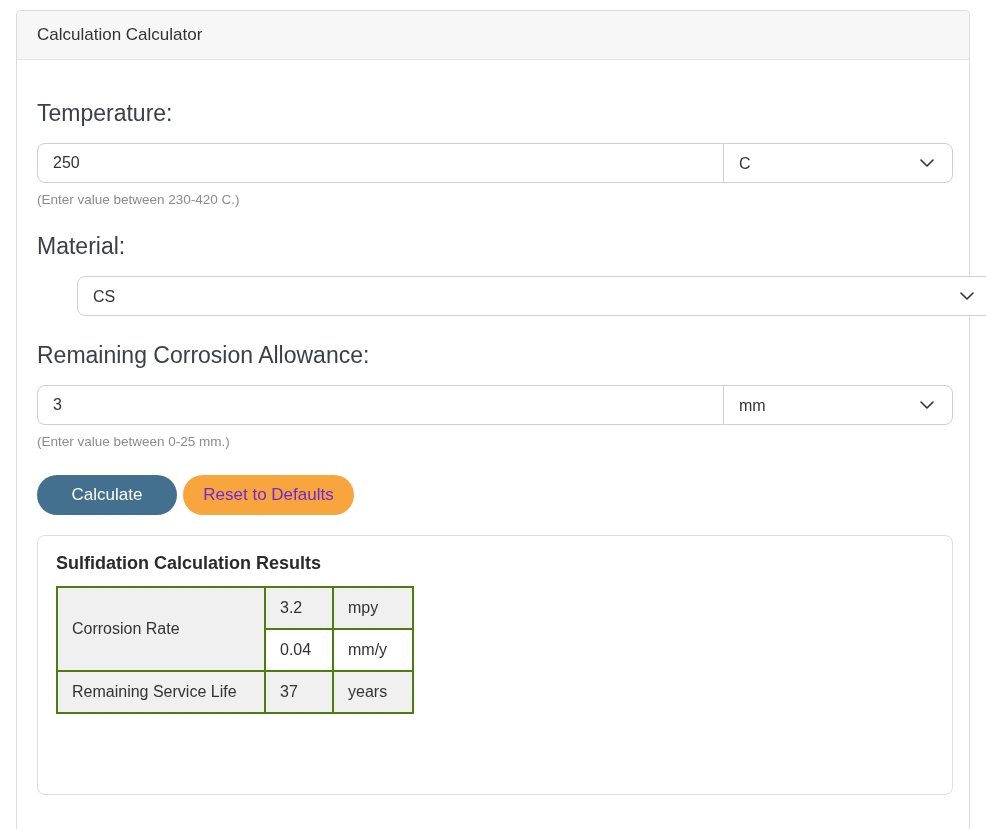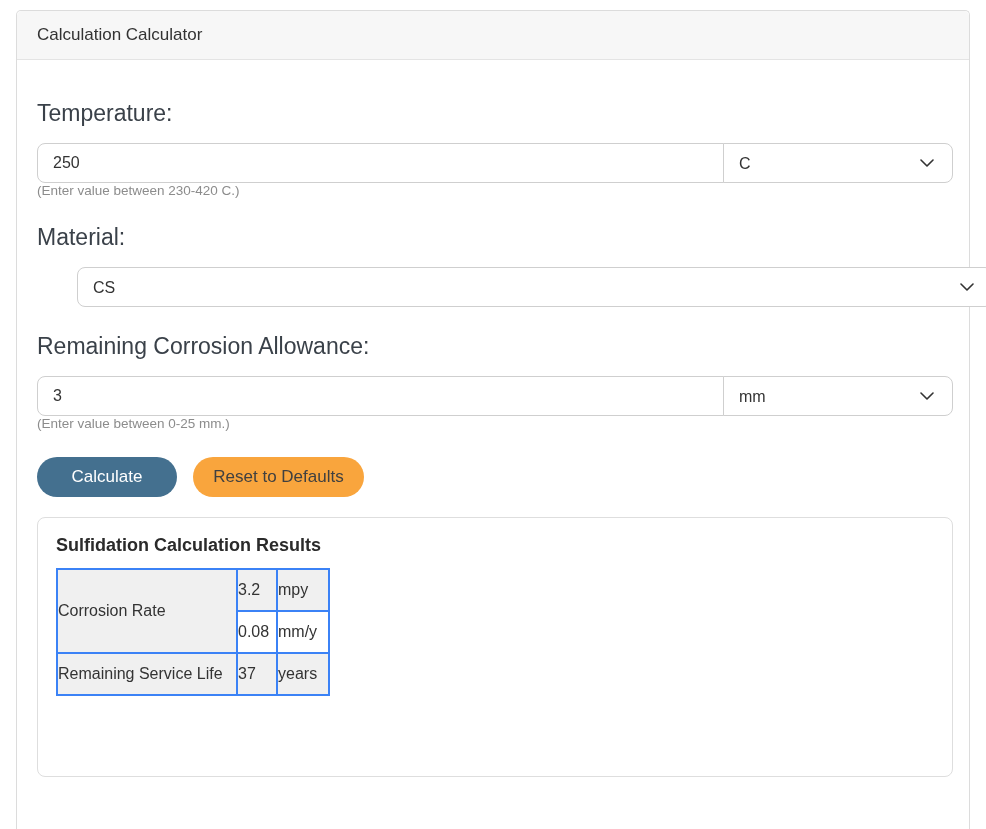--- a/index.html
+++ b/index.html
@@ -68,36 +68,37 @@
     outline: none;
   }
   .select-wrap.full .unit-select { border-radius: 8px; }
   .chevron {
     position: absolute;
     right: 19px; top: 50%;
     margin-top: -4px;
     pointer-events: none;
   }
   .hint {
+    margin-top: 9px;
     font-size: 13.5px;
     color: #8c8c8c;
   }
-  .btn-row { display: flex; gap: 16px; margin-top: 24px; }
+  .btn-row { display: flex; gap: 6px; margin-top: 24px; }
   .btn {
     height: 40px;
     border: none;
     border-radius: 20px;
     font-size: 17px;
     font-family: inherit;
     cursor: pointer;
     line-height: 40px;
     padding: 0;
   }
   .btn-calc { background: #44708f; color: #ffffff; width: 140px; }
-  .btn-reset { background: #f9a53d; color: #404040; width: 171px; }
+  .btn-reset { background: #f9a53d; color: #6d28d9; width: 171px; }
 
   .results-card {
     margin-top: 20px;
     margin-left: 0;
     width: 916px;
     box-sizing: border-box;
     border: 1px solid #dedede;
     border-radius: 8px;
     padding: 17px 18px;
     height: 260px;
@@ -107,22 +108,22 @@
     font-weight: bold;
     color: #2b2b2b;
     margin: 0 0 12px 0;
   }
   .results-table {
     border-collapse: collapse;
     font-size: 16px;
     color: #333;
   }
   .results-table td {
-    border: 2px solid #3b82f6;
-    padding: 11px 0;
+    border: 2px solid #4d7c0f;
+    padding: 11px 14px;
     background: #ffffff;
   }
   .results-table td.shaded { background: #f0f0f0; }
   .results-table td.lbl { width: 178px; }
   .results-table td.val { width: 38px; }
   .results-table td.unit { width: 50px; }
 </style>
 </head>
 <body>
 
@@ -185,21 +186,21 @@
     <div class="results-card">
       <div class="results-title">Sulfidation Calculation Results</div>
       <table class="results-table">
         <tbody>
           <tr>
             <td class="lbl shaded" rowspan="2">Corrosion Rate</td>
             <td class="val shaded">3.2</td>
             <td class="unit shaded">mpy</td>
           </tr>
           <tr>
-            <td class="val">0.08</td>
+            <td class="val">0.04</td>
             <td class="unit">mm/y</td>
           </tr>
           <tr>
             <td class="lbl shaded">Remaining Service Life</td>
             <td class="val shaded">37</td>
             <td class="unit shaded">years</td>
           </tr>
         </tbody>
       </table>
     </div>

